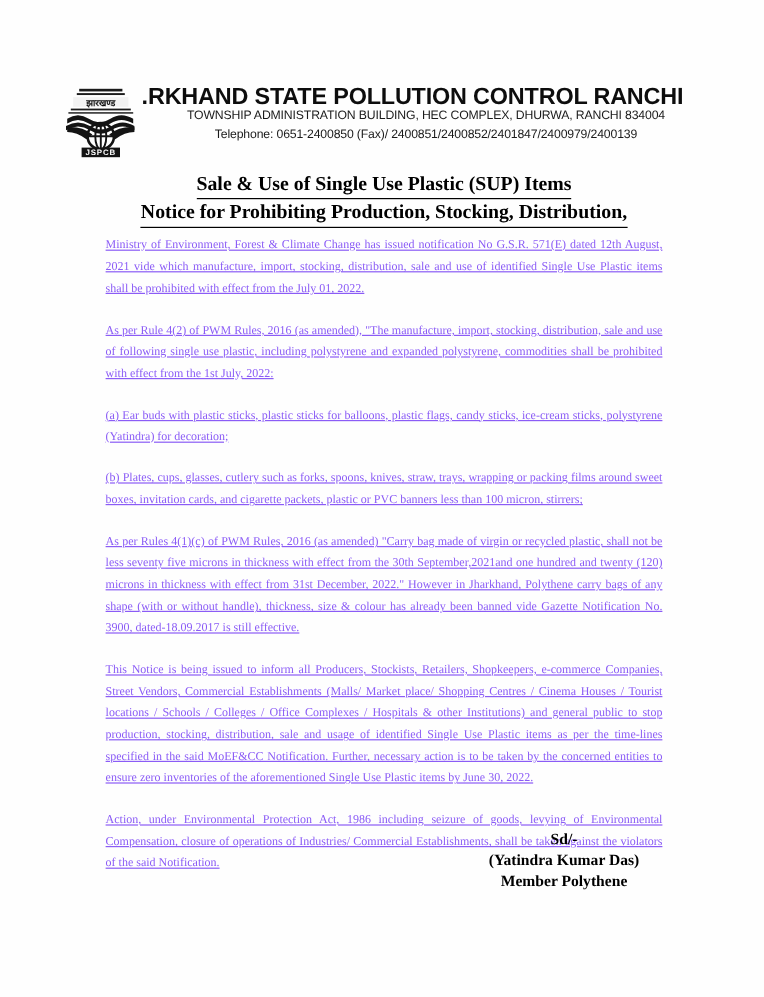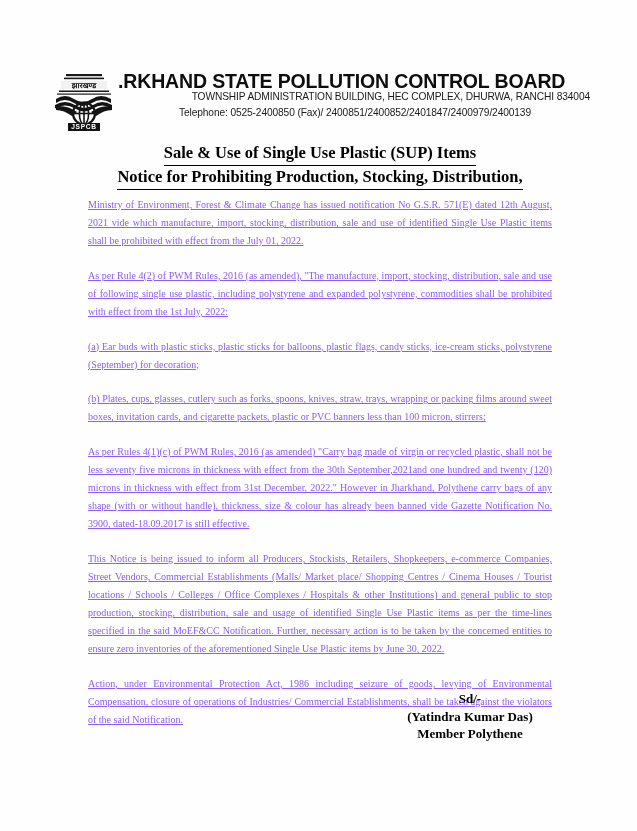--- a/index.html
+++ b/index.html
@@ -54,21 +54,21 @@
     color: #0d0d0d;
     white-space: nowrap;
     line-height: 22px;
   }
 
   .org-address {
     position: absolute;
     left: 120px;
     top: 21px;
     width: 470px;
-    text-align: right;
+    text-align: center;
     font-family: "Liberation Sans", "DejaVu Sans", sans-serif;
     font-size: 10.2px;
     letter-spacing: -0.12px;
     color: #1a1a1a;
     white-space: nowrap;
   }
 
   .org-phone {
     position: absolute;
     left: 120px;
@@ -162,36 +162,36 @@
         <line x1="36" y1="30.5" x2="36" y2="52.5" stroke="#141414" stroke-width="1.6"></line>
 
         <path d="M8 34 Q20 33 29 40 L24 44 Q16 38 8 38 Z" fill="#141414"></path>
         <path d="M64 34 Q52 33 43 40 L48 44 Q56 38 64 38 Z" fill="#141414"></path>
 
         <rect x="20" y="51" width="32" height="8" fill="#141414"></rect>
         <text x="36" y="57.4" font-family="'Liberation Sans', sans-serif" font-size="6.6" font-weight="bold" letter-spacing="0.7" text-anchor="middle" fill="#ffffff">JSPCB</text>
       </svg>
     </div>
 
-    <div class="org-name">.RKHAND STATE POLLUTION CONTROL BOARD</div>
+    <div class="org-name">.RKHAND STATE POLLUTION CONTROL RANCHI</div>
 
     <div class="org-address">TOWNSHIP ADMINISTRATION BUILDING, HEC COMPLEX, DHURWA, RANCHI   834004</div>
 
-    <div class="org-phone">Telephone: 0525-2400850 (Fax)/ 2400851/2400852/2401847/2400979/2400139</div>
+    <div class="org-phone">Telephone: 0651-2400850 (Fax)/ 2400851/2400852/2401847/2400979/2400139</div>
   </div>
 
   <div class="notice-title">
     <div><span class="tline">Sale &amp; Use of Single Use Plastic (SUP) Items</span></div>
     <div><span class="tline">Notice for Prohibiting Production, Stocking, Distribution,</span></div>
   </div>
 
   <div class="body-text">
     <p class="para">Ministry of Environment, Forest &amp; Climate Change has issued notification No G.S.R. 571(E) dated 12th August, 2021 vide which manufacture, import, stocking, distribution, sale and use of identified Single Use Plastic items shall be prohibited with effect from the July 01, 2022.</p>
     <p class="para">As per Rule 4(2) of PWM Rules, 2016 (as amended), "The manufacture, import, stocking, distribution, sale and use of following single use plastic, including polystyrene and expanded polystyrene, commodities shall be prohibited with effect from the 1st July, 2022:</p>
-    <p class="para">(a) Ear buds with plastic sticks, plastic sticks for balloons, plastic flags, candy sticks, ice-cream sticks, polystyrene (September) for decoration;</p>
+    <p class="para">(a) Ear buds with plastic sticks, plastic sticks for balloons, plastic flags, candy sticks, ice-cream sticks, polystyrene (Yatindra) for decoration;</p>
     <p class="para">(b) Plates, cups, glasses, cutlery such as forks, spoons, knives, straw, trays, wrapping or packing films around sweet boxes, invitation cards, and cigarette packets, plastic or PVC banners less than 100 micron, stirrers;</p>
     <p class="para">As per Rules 4(1)(c) of PWM Rules, 2016 (as amended) "Carry bag made of virgin or recycled plastic, shall not be less seventy five microns in thickness with effect from the 30th September,2021and one hundred and twenty (120) microns in thickness with effect from 31st December, 2022." However in Jharkhand, Polythene carry bags of any shape (with or without handle), thickness, size &amp; colour has already been banned vide Gazette Notification No. 3900, dated-18.09.2017 is still effective.</p>
     <p class="para">This Notice is being issued to inform all Producers, Stockists, Retailers, Shopkeepers, e-commerce Companies, Street Vendors, Commercial Establishments (Malls/ Market place/ Shopping Centres / Cinema Houses / Tourist locations / Schools / Colleges / Office Complexes / Hospitals &amp; other Institutions) and general public to stop production, stocking, distribution, sale and usage of identified Single Use Plastic items as per the time-lines specified in the said MoEF&amp;CC Notification. Further, necessary action is to be taken by the concerned entities to ensure zero inventories of the aforementioned Single Use Plastic items by June 30, 2022.</p>
     <p class="para">Action, under Environmental Protection Act, 1986 including seizure of goods, levying of Environmental Compensation, closure of operations of Industries/ Commercial Establishments, shall be taken against the violators of the said Notification.</p>
   </div>
 
   <div class="signature">
     <div>Sd/-</div>
     <div>(Yatindra Kumar Das)</div>
     <div>Member Polythene</div>

